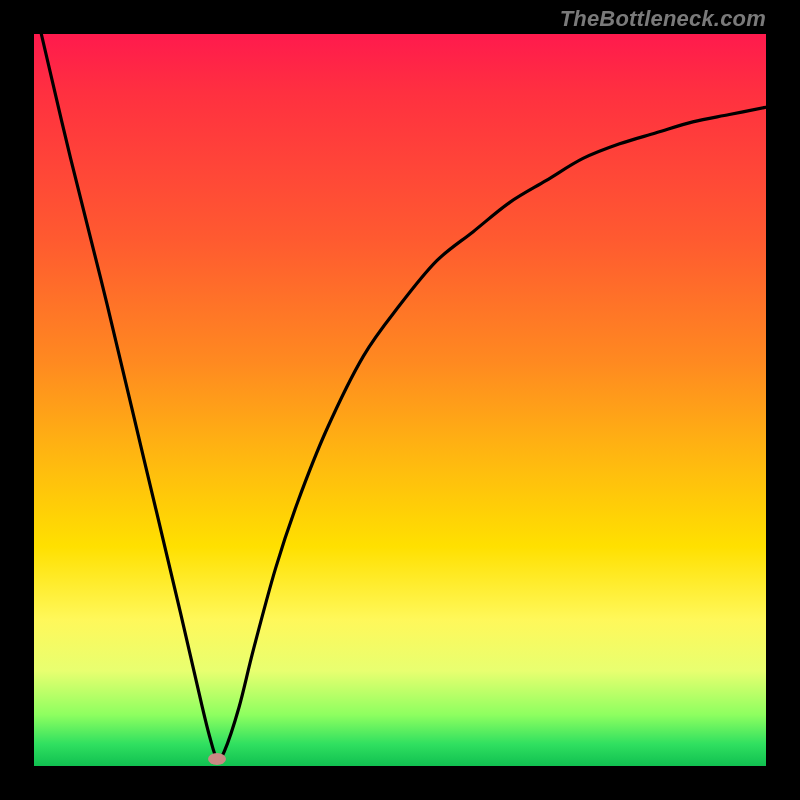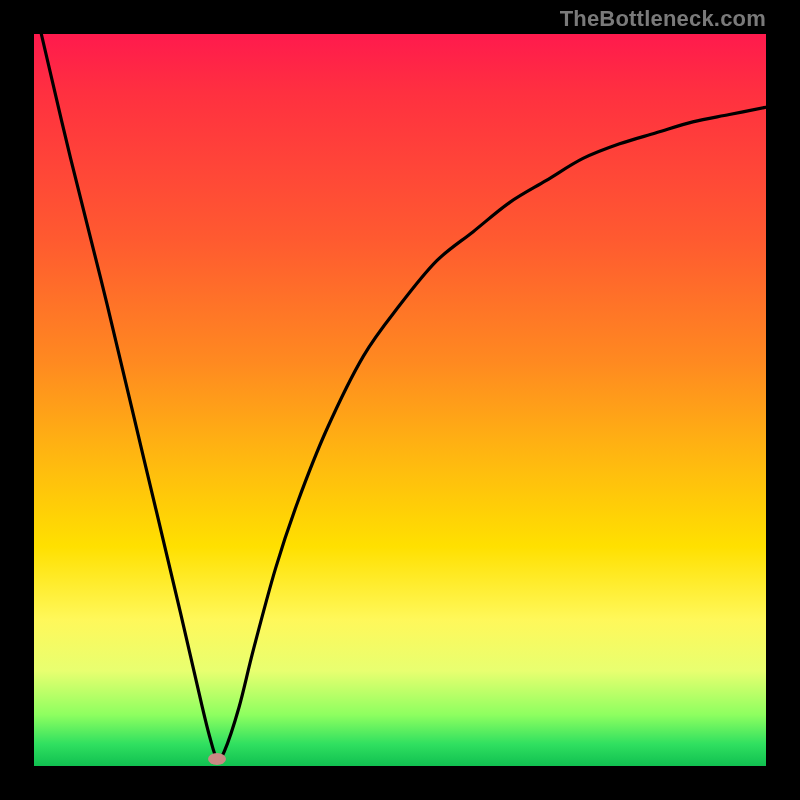--- a/index.html
+++ b/index.html
@@ -8,20 +8,21 @@
     width: 800px;
     height: 800px;
     background: #000;
     overflow: hidden;
     font-family: Arial, Helvetica, sans-serif;
   }
   .outer {
     position: absolute;
     inset: 0;
     background: #000;
+    font-style: italic;
   }
   .plot-area {
     position: absolute;
     left: 34px;
     top: 34px;
     width: 732px;
     height: 732px;
     
     background: linear-gradient(
       to bottom,

